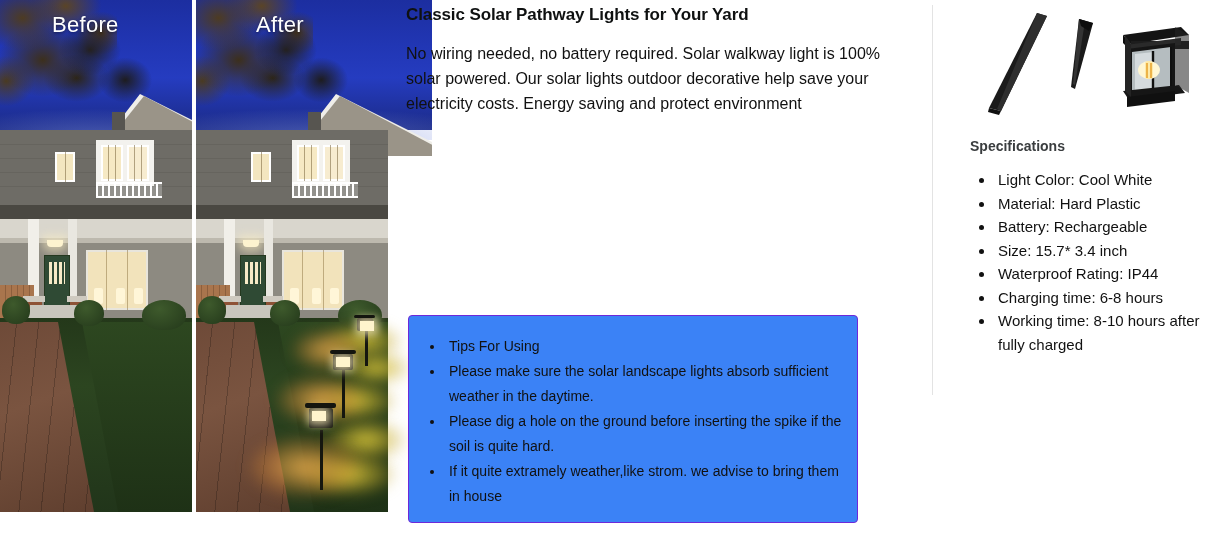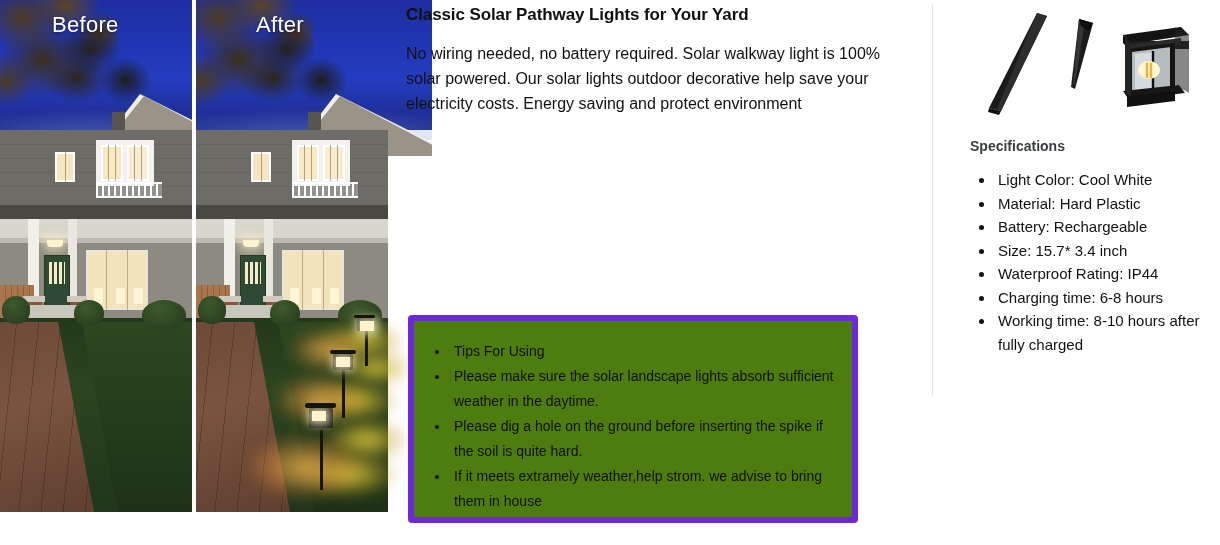--- a/index.html
+++ b/index.html
@@ -113,21 +113,21 @@
   .photo.after  .photo-label{left:60px;}
 
   
   .copy{position:absolute;left:406px;top:0;width:500px;}
   .title{font-size:17px;font-weight:bold;color:#0f1111;margin:5px 0 0 0;letter-spacing:-.1px;}
   .subtitle{font-size:16px;font-style:italic;color:#56595b;line-height:25px;margin:11px 0 0 0;}
   .subhead{font-size:15px;font-weight:bold;color:#0f1111;margin:17px 0 0 0;}
   .body-par{font-size:16px;color:#111;line-height:25px;margin:16px 0 0 0;}
 
   .tips-box{position:absolute;left:408px;top:315px;width:450px;height:208px;
-     background:#4d7c0f;border:6px solid #6d28d9;border-radius:4px;box-sizing:border-box;}
+     background:#3b82f6;border:1px solid #6d28d9;border-radius:4px;box-sizing:border-box;}
   .tips-list{margin:0;padding:18px 14px 0 36px;list-style:disc;}
   .tips-list li{font-size:14px;color:#111;line-height:25px;margin:0;padding-left:4px;}
 
   
   .divider{position:absolute;left:932px;top:5px;width:1px;height:390px;background:#e3e3e3;}
 
   .prodimg{position:absolute;left:975px;top:5px;width:230px;height:120px;}
   .spec-title{position:absolute;left:970px;top:138px;font-size:14px;font-weight:bold;color:#3a3d3f;}
   .spec-list{position:absolute;left:970px;top:168px;margin:0;padding:0 0 0 25px;list-style:disc;width:235px;}
   .spec-list li{font-size:15px;color:#111;line-height:23.5px;padding-left:3px;}
@@ -302,21 +302,21 @@
   <div class="copy">
     <h1 class="title">Classic Solar Pathway Lights for Your Yard</h1>
     <p class="body-par">No wiring needed, no battery required. Solar walkway light is 100% solar powered. Our solar lights outdoor decorative help save your electricity costs. Energy saving and protect environment</p>
   </div>
 
   <div class="tips-box">
     <ul class="tips-list">
       <li>Tips For Using</li>
       <li>Please make sure the solar landscape lights absorb sufficient weather in the daytime.</li>
       <li>Please dig a hole on the ground before inserting the spike if the soil is quite hard.</li>
-      <li>If it meets extramely weather,help strom. we advise to bring them in house</li>
+      <li>If it quite extramely weather,like strom. we advise to bring them in house</li>
     </ul>
   </div>
 
   <div class="divider"></div>
 
   <div class="prodimg">
     <svg viewBox="0 0 230 120" width="230" height="120" aria-hidden="true">
 
       <g>
         <polygon points="62,8 72,11 26,106 14,103" fill="#1b1b1b"></polygon>

